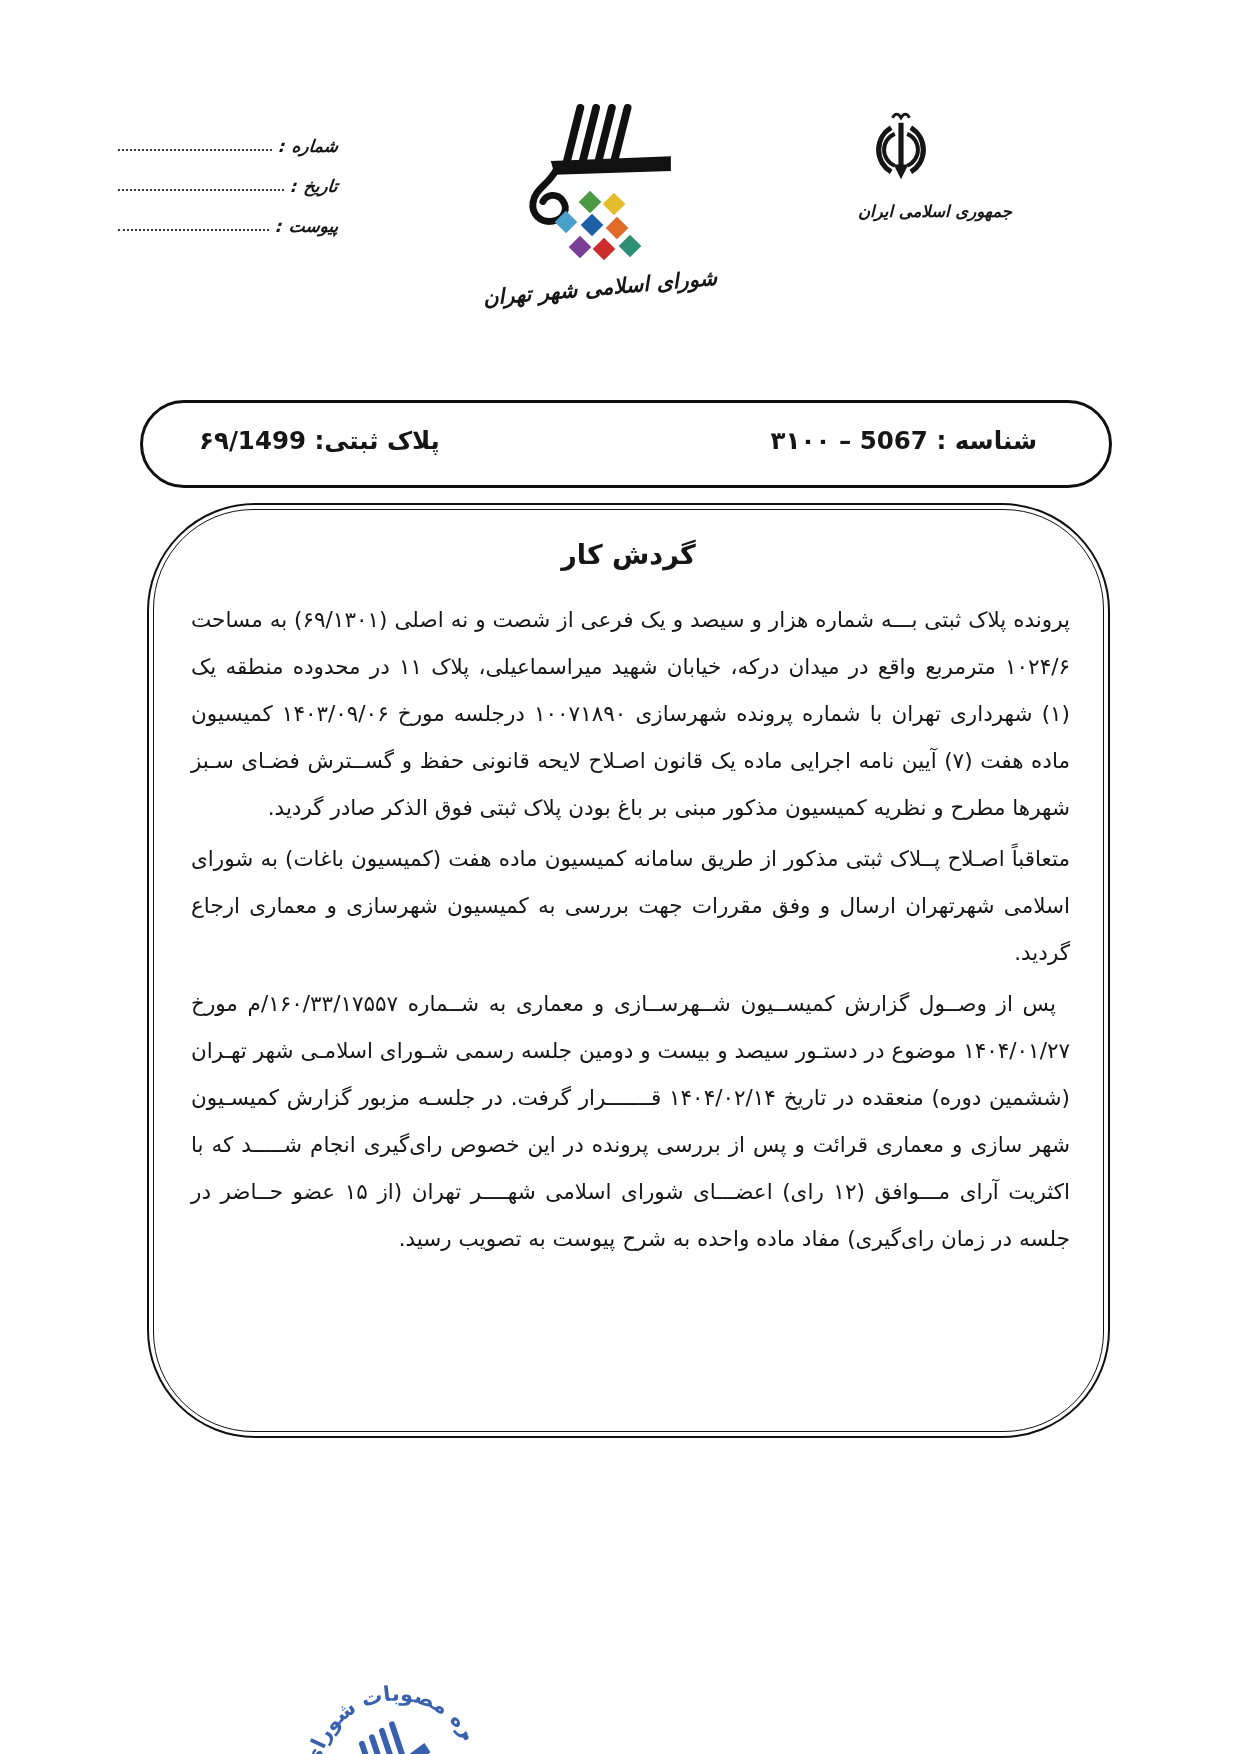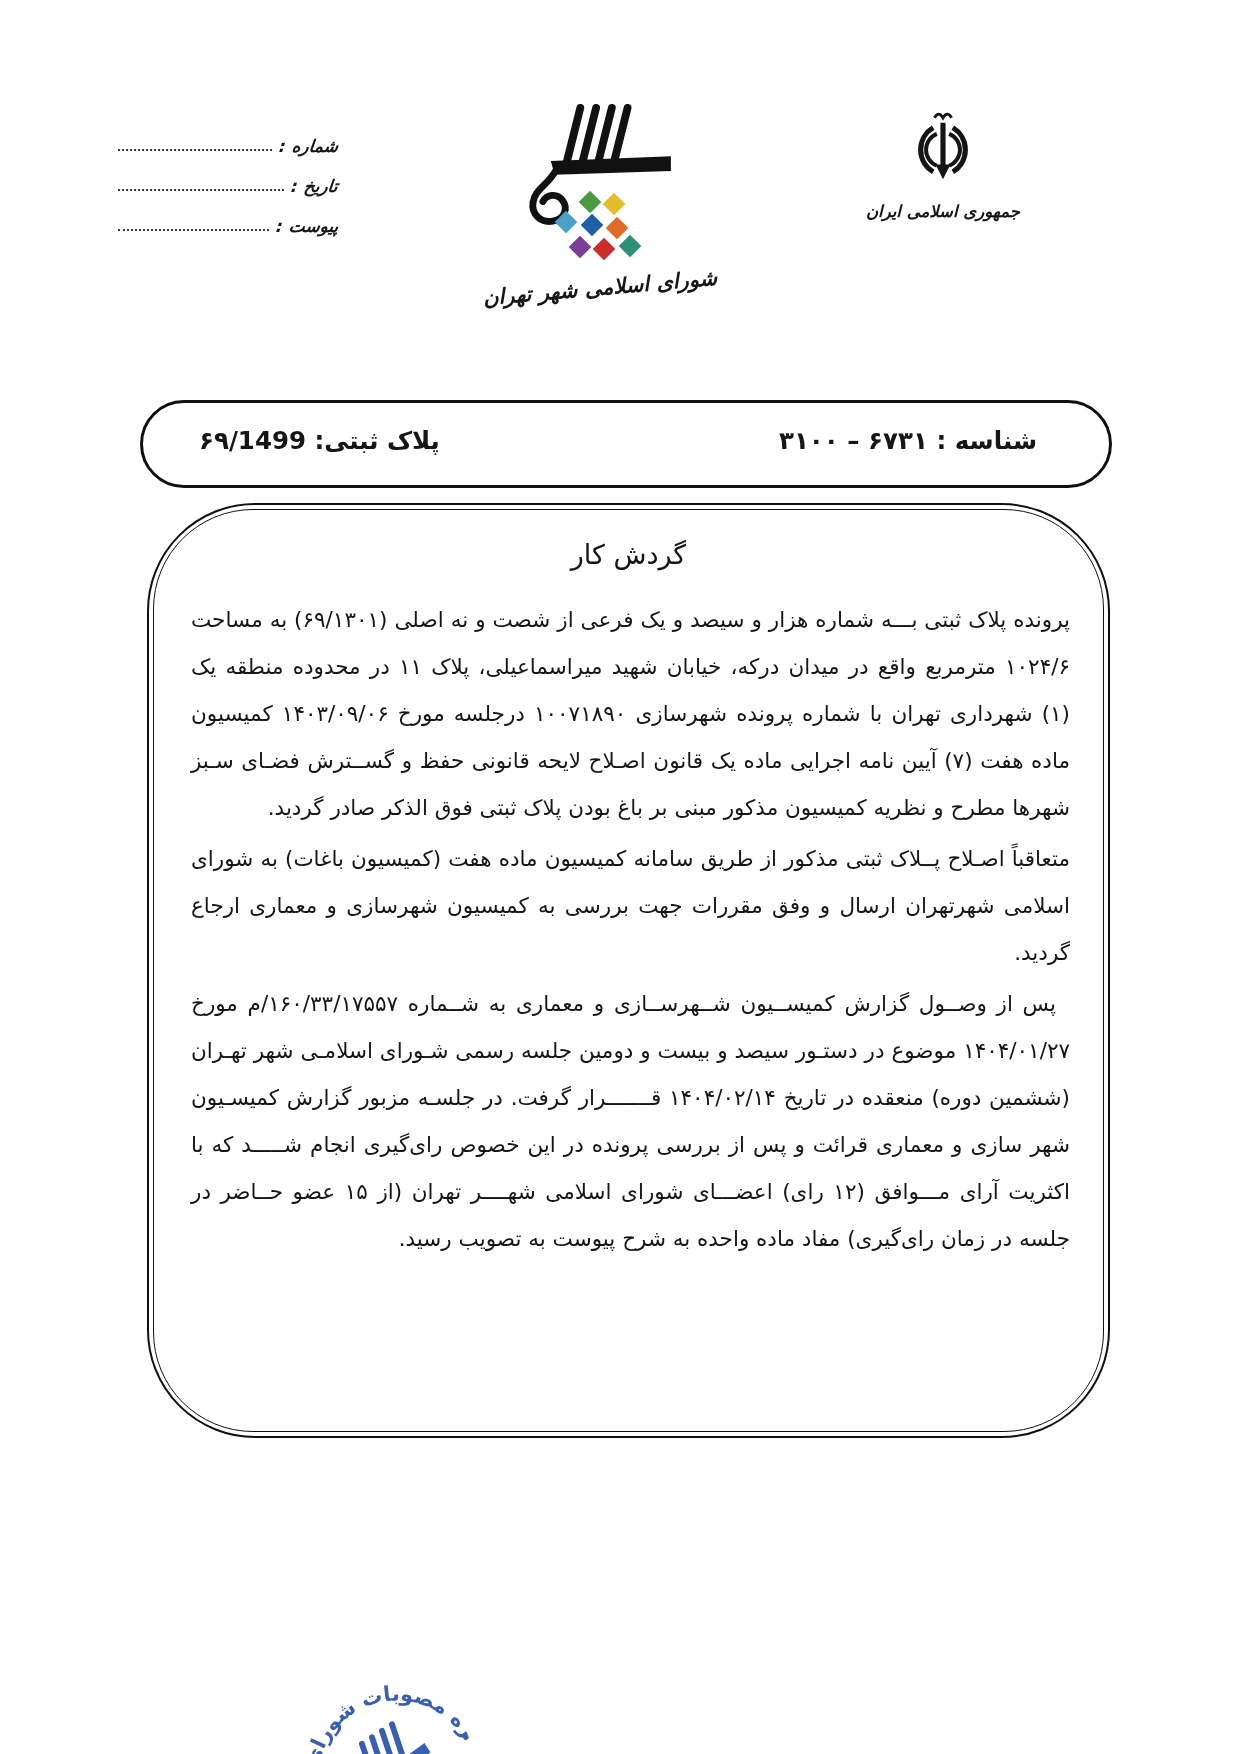--- a/index.html
+++ b/index.html
@@ -22,21 +22,21 @@
   .council{position:absolute;left:468px;top:102px;width:264px;height:190px;text-align:center;}
   .council .mark{position:absolute;left:52px;top:0;width:160px;height:128px;}
   .diamonds{position:absolute;left:78px;top:92px;width:110px;height:70px;}
   .dia{position:absolute;width:16px;height:16px;transform:rotate(45deg);}
   .council-caption{
     position:absolute;left:0;right:0;bottom:-8px;font-size:21px;font-weight:bold;
     font-style:italic;transform:rotate(-5deg);white-space:nowrap;
   }
 
   
-  .emblem{position:absolute;left:858px;top:108px;width:170px;text-align:center;}
+  .emblem{position:absolute;left:858px;top:108px;width:170px;text-align:left;}
   .emblem svg{width:86px;height:86px;}
   .emblem-caption{font-size:16.5px;font-weight:bold;font-style:italic;margin-top:4px;white-space:nowrap;}
 
   
   .refband{
     position:absolute;left:140px;top:400px;width:972px;height:88px;box-sizing:border-box;
     border:3px solid #101010;border-radius:46px;
     display:flex;align-items:center;justify-content:space-between;direction:rtl;
     padding:0 72px 8px 56px;font-weight:bold;font-size:24.5px;white-space:nowrap;
   }
@@ -44,21 +44,21 @@
   
   .docbox{
     position:absolute;left:147px;top:503px;width:963px;height:935px;box-sizing:border-box;
     border:2.6px solid #101010;border-radius:108px;
   }
   .docbox::before{
     content:"";position:absolute;inset:4px;border:1.7px solid #101010;border-radius:100px;
     pointer-events:none;
   }
   .doc-title{
-    margin-top:34px;text-align:center;font-size:27px;font-weight:normal;letter-spacing:1px;
+    margin-top:34px;text-align:center;font-size:27px;font-weight:bold;letter-spacing:1px;
   }
   .doc-body{
     margin:26px 34px 0 38px;font-size:21.5px;line-height:47px;text-align:justify;direction:rtl;
   }
   .doc-body p{margin:4px;}
   .doc-body p.indent{text-indent:14px;}
 
   
   .stamp{
     position:absolute;left:138px;top:1162px;width:208px;height:208px;
@@ -120,21 +120,21 @@
         <path d="M40 21 A 14 14 0 0 1 40 47" stroke-width="3.2"></path>
         <path d="M35 12 L35 48" stroke-width="4.2"></path>
         <path d="M28 8 Q 31.5 2 35 8 Q 38.5 2 42 8" stroke-width="2.4"></path>
       </g>
       <path d="M29 46 L35 58 L41 46 Z" fill="#151515"></path>
     </svg>
     <div class="emblem-caption">جمهوری اسلامی ایران</div>
   </div>
 
   <div class="refband">
-    <span>شناسه : ۶۷۳۱ – ۳۱۰۰</span>
+    <span>شناسه : 5067 – ۳۱۰۰</span>
     <span>پلاک ثبتی: ۶۹/1499</span>
   </div>
 
   <div class="docbox">
     <div class="doc-title">گردش کار</div>
     <div class="doc-body">
       <p>پرونده پلاک ثبتی بـــه شماره هزار و سیصد و یک فرعی از شصت و نه اصلی (۶۹/۱۳۰۱) به مساحت ۱۰۲۴/۶ مترمربع واقع در میدان درکه، خیابان شهید میراسماعیلی، پلاک ۱۱ در محدوده منطقه یک (۱) شهرداری تهران با شماره پرونده شهرسازی ۱۰۰۷۱۸۹۰ درجلسه مورخ ۱۴۰۳/۰۹/۰۶ کمیسیون ماده هفت (۷) آیین نامه اجرایی ماده یک قانون اصـلاح لایحه قانونی حفظ و گســترش فضـای سـبز شهرها مطرح و نظریه کمیسیون مذکور مبنی بر باغ بودن پلاک ثبتی فوق الذکر صادر گردید.</p>
       <p>متعاقباً اصـلاح پــلاک ثبتی مذکور از طریق سامانه کمیسیون ماده هفت (کمیسیون باغات) به شورای اسلامی شهرتهران ارسال و وفق مقررات جهت بررسی به کمیسیون شهرسازی و معماری ارجاع گردید.</p>
       <p class="indent">پس از وصــول گزارش کمیســیون شــهرســازی و معماری به شــماره ۱۶۰/۳۳/۱۷۵۵۷/م مورخ ۱۴۰۴/۰۱/۲۷ موضوع در دستـور سیصد و بیست و دومین جلسه رسمی شـورای اسلامـی شهر تهـران (ششمین دوره) منعقده در تاریخ ۱۴۰۴/۰۲/۱۴ قـــــــرار گرفت. در جلسـه مزبور گزارش کمیسـیون شهر سازی و معماری قرائت و پس از بررسی پرونده در این خصوص رای‌گیری انجام شـــــد که با اکثریت آرای مـــوافق (۱۲ رای) اعضـــای شورای اسلامی شهــــر تهران (از ۱۵ عضو حــاضر در جلسه در زمان رای‌گیری) مفاد ماده واحده به شرح پیوست به تصویب رسید.</p>
     </div>

